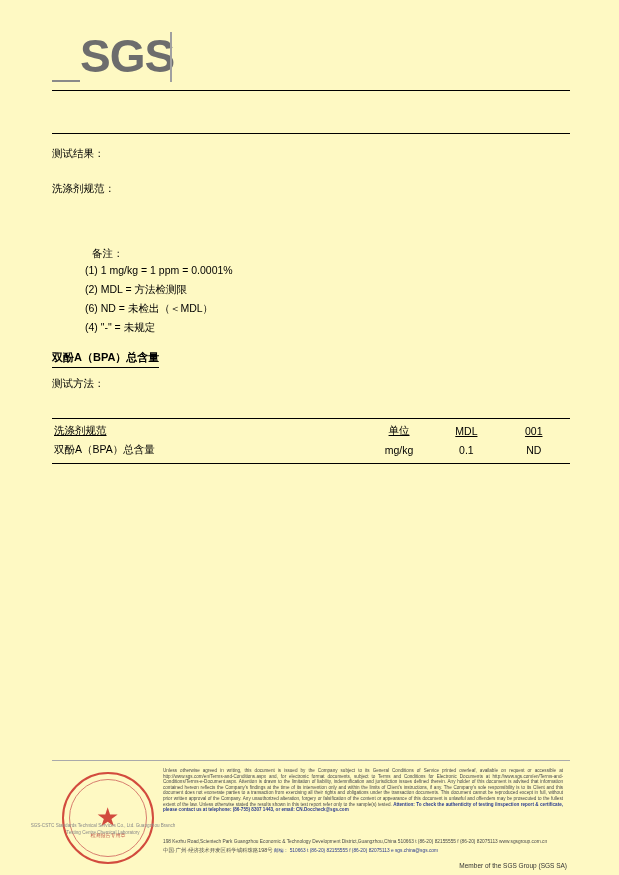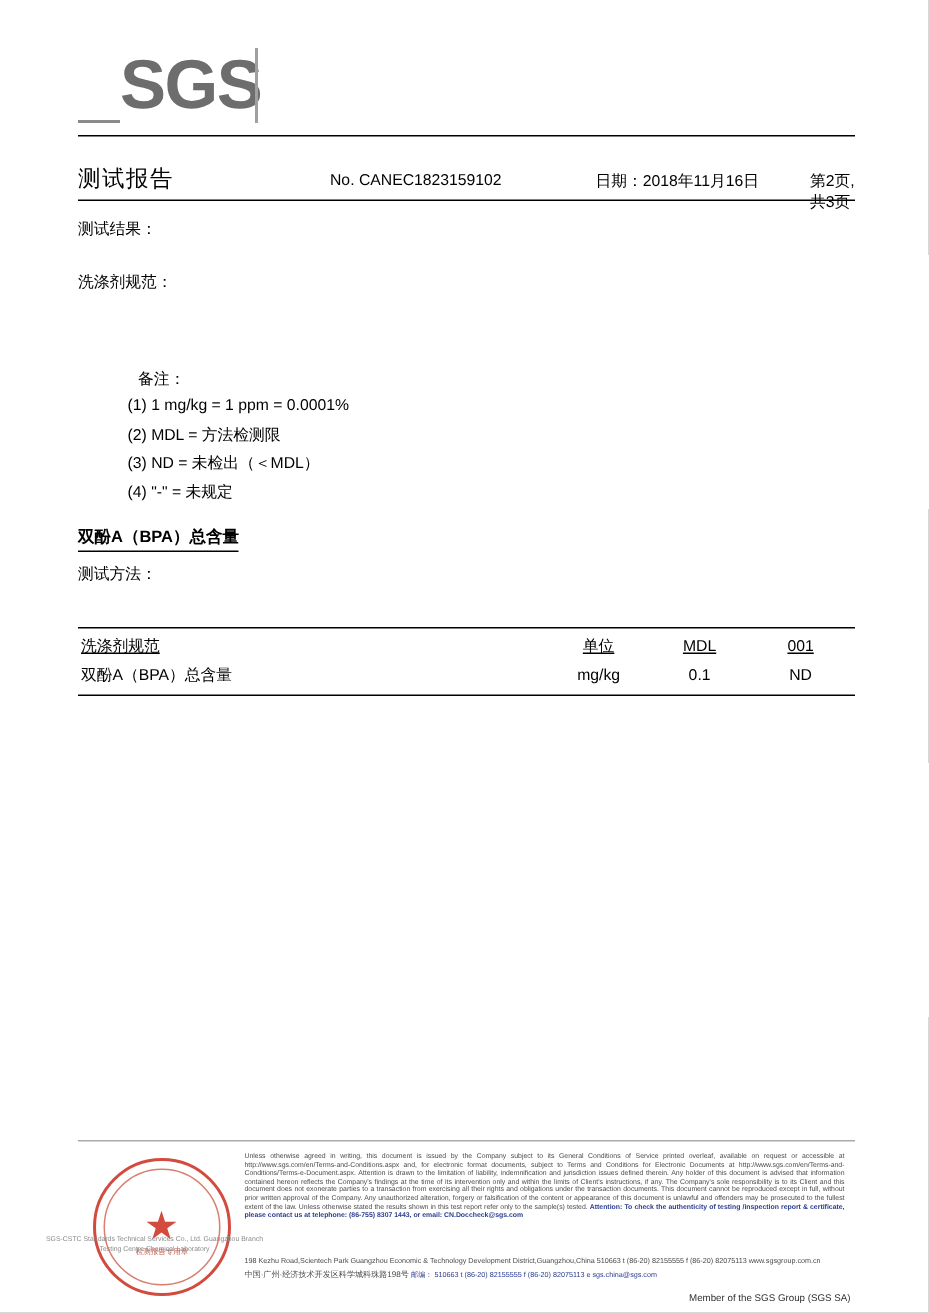--- a/index.html
+++ b/index.html
@@ -7,21 +7,21 @@
     padding: 0;
     background: #b9b9b9;
   }
   body {
     font-family: "Liberation Sans", sans-serif;
   }
   .page {
     position: relative;
     width: 619px;
     height: 875px;
-    background: #ffffff;
+    background: #fef9c3;
     overflow: hidden;
   }
   
   .header {
     position: absolute;
     left: 52px;
     top: 28px;
     width: 518px;
     height: 62px;
   }
@@ -322,36 +322,30 @@
 
 <div class="page">
 
   <div class="header">
     <div class="logo-rule-left"></div>
     <div class="sgs-logo">SGS</div>
     <div class="logo-rule-bar"></div>
   </div>
   <div class="header-rule"></div>
 
-  <div class="title-row">
-    <div class="doc-title">测试报告</div>
-    <div class="doc-number">No. CANEC1823159102</div>
-    <div class="doc-date">日期：2018年11月16日</div>
-    <div class="doc-page">第2页,共3页</div>
-  </div>
   <div class="title-rule"></div>
 
   <div class="body-text lbl-results">测试结果：</div>
 
   <div class="body-text lbl-sampledesc">洗涤剂规范：</div>
 
   <div class="body-text lbl-remarks">备注：</div>
   <div class="remark r1">(1) 1 mg/kg = 1 ppm = 0.0001%</div>
   <div class="remark r2">(2) MDL = 方法检测限</div>
-  <div class="remark r3">(3) ND = 未检出（＜MDL）</div>
+  <div class="remark r3">(6) ND = 未检出（＜MDL）</div>
   <div class="remark r4">(4) "-" = 未规定</div>
 
   <div class="section-title">双酚A（BPA）总含量</div>
   <div class="body-text lbl-method">测试方法：</div>
 
   <div class="res-head-rule"></div>
   <table class="res-table">
     <colgroup>
       <col class="c-item">
         <col class="c-unit">

